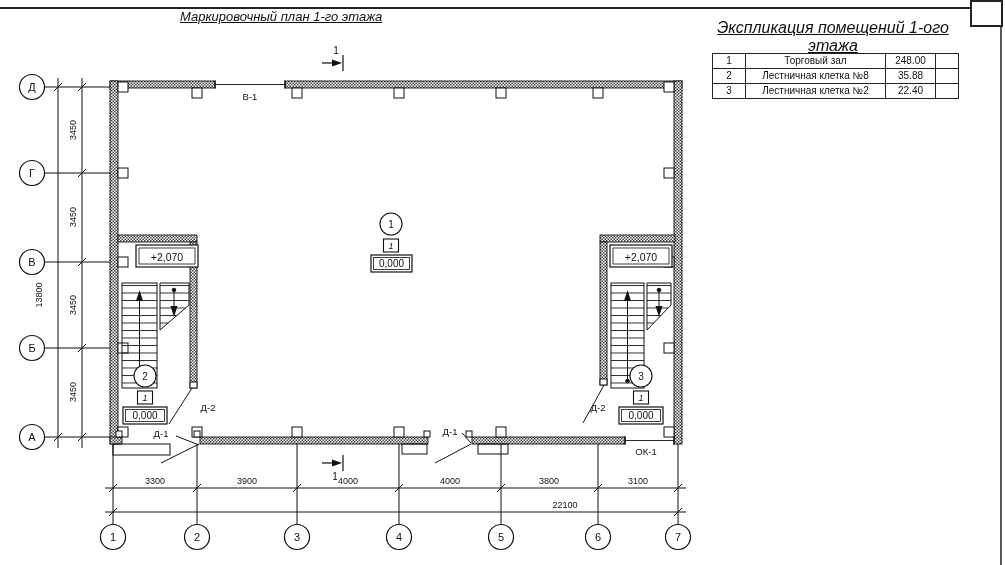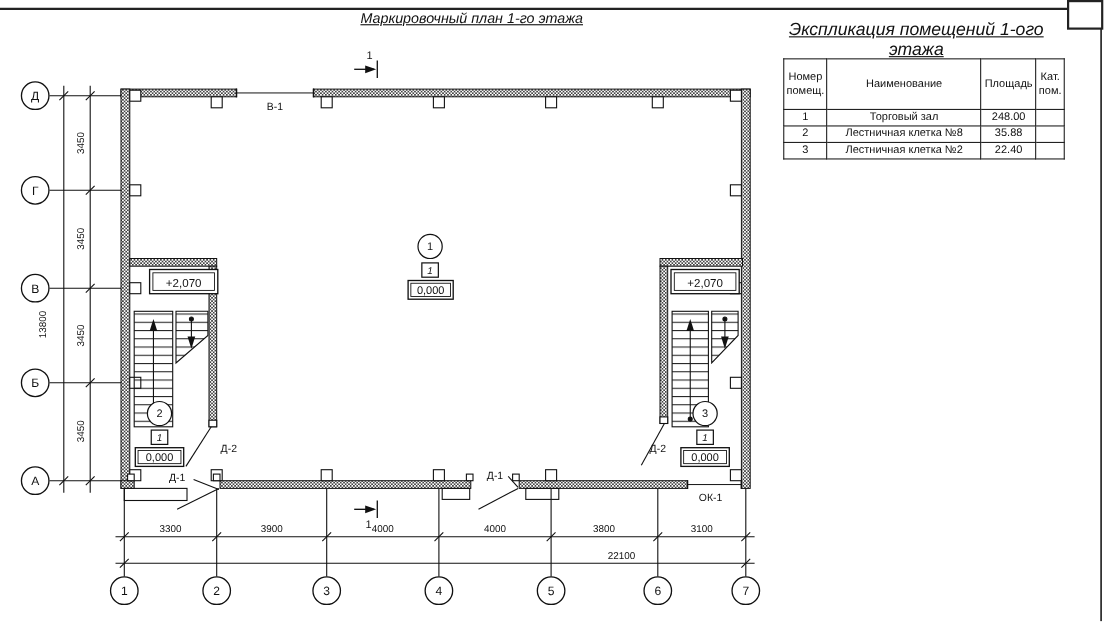--- a/index.html
+++ b/index.html
@@ -8,21 +8,21 @@
   svg{position:absolute;left:0;top:0;}
   svg text{fill:#111;font-family:"Liberation Sans",sans-serif;}
   .axis-letter{font-size:11px;text-anchor:middle;}
   .dim{font-size:9px;text-anchor:middle;}
   .lbl{font-size:9.5px;text-anchor:middle;}
   .marker-num{font-size:10px;text-anchor:middle;}
   .type-num{font-size:9px;font-style:italic;text-anchor:middle;}
   .elev{font-size:10px;text-anchor:middle;}
   .level{font-size:10.5px;text-anchor:middle;}
   .sect{font-size:10px;text-anchor:middle;}
-  .main-title{position:absolute;left:180px;top:9px;width:350px;text-align:right;
+  .main-title{position:absolute;left:180px;top:9px;width:350px;text-align:left;
       font-style:italic;font-size:13px;}
   .main-title span{text-decoration:underline;}
   .expl-title{position:absolute;left:705px;top:19px;width:256px;text-align:center;
       font-style:italic;font-size:16px;}
   .expl-title span{text-decoration:underline;}
   table.expl{position:absolute;left:712px;top:53px;border-collapse:collapse;
       table-layout:fixed;font-size:10px;color:#111;}
   table.expl th,table.expl td{border:1.6px solid #222;padding:0 2px;text-align:center;
       font-weight:normal;overflow:hidden;line-height:1.15;}
   table.expl tr.hdr th{height:45px;}
@@ -309,26 +309,20 @@
 </div>
 
 <table class="expl">
   <colgroup>
         <col style="width:33px">
         <col style="width:140px">
         <col style="width:50px">
         <col style="width:23px">
       </colgroup>
   <tbody>
-        <tr class="hdr">
-    <th>Номер помещ.</th>
-    <th>Наименование</th>
-    <th>Площадь</th>
-    <th>Кат. пом.</th>
-  </tr>
   <tr class="data">
     <td>1</td>
     <td class="nm">Торговый зал</td>
     <td>248.00</td>
     <td></td>
   </tr>
   <tr class="data">
     <td>2</td>
     <td class="nm">Лестничная клетка №8</td>
     <td>35.88</td>

